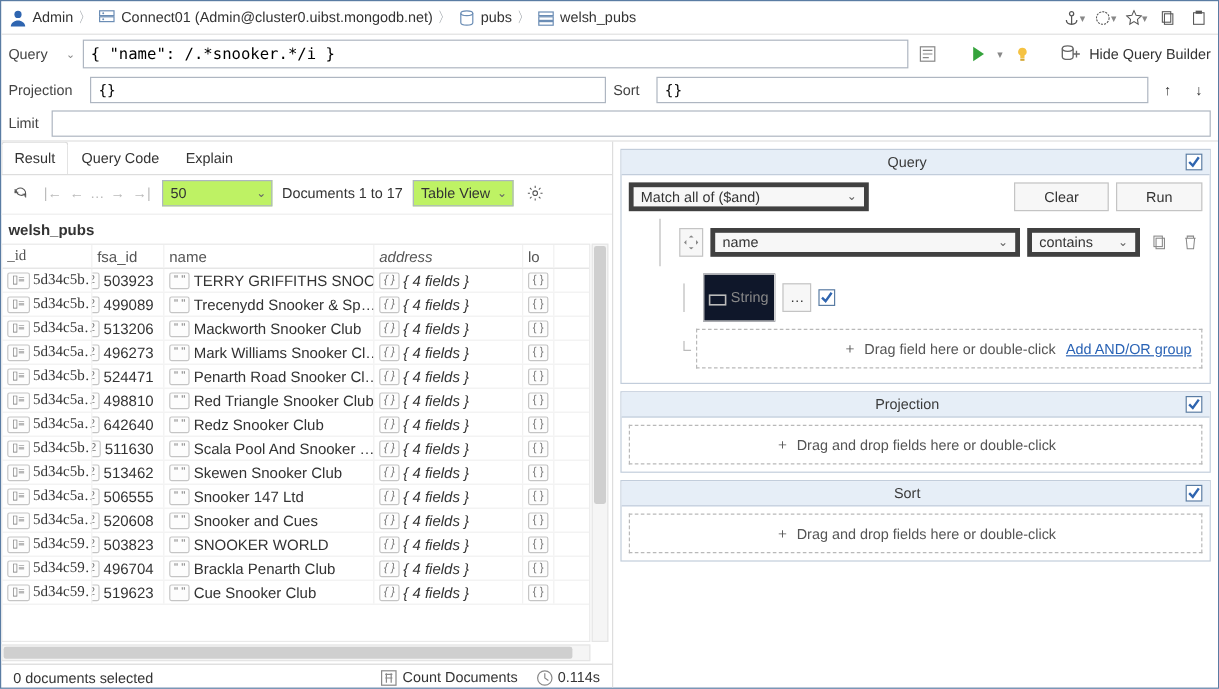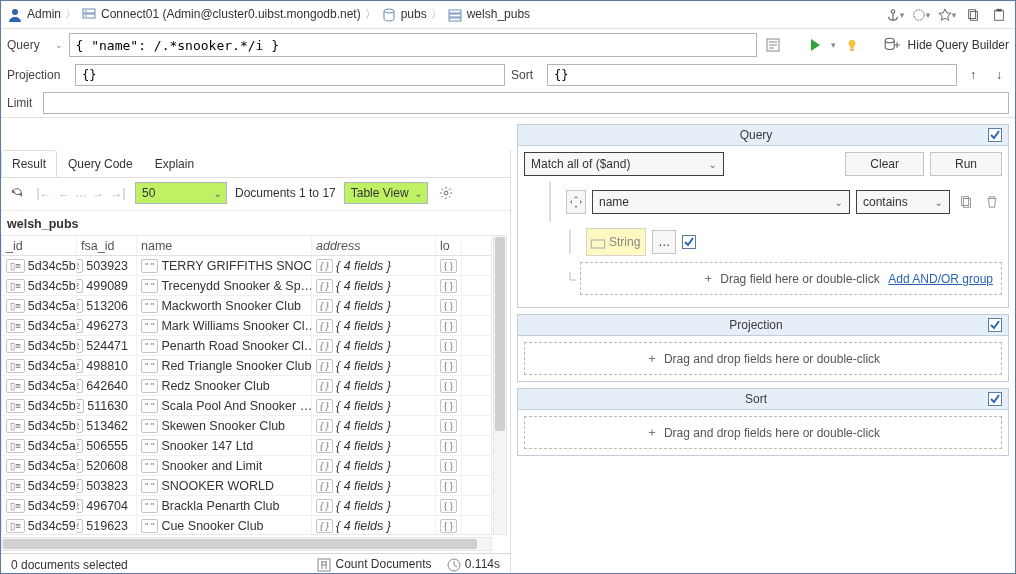--- a/index.html
+++ b/index.html
@@ -14,66 +14,66 @@
   .icon-btn { width:20px; height:20px; display:inline-flex; align-items:center; justify-content:center; cursor:default; }
   .icon-btn.small{width:18px;height:18px;}
   .query-bar { display:flex; align-items:center; height:32px; padding:3px 6px; gap:6px; }
   .query-bar .txtinput { flex:1; height:24px; border:1px solid #aeb6c1; padding:0 6px; font-family: Consolas, monospace; font-size:13px;}
   .row2 { display:flex; align-items:center; height:28px; padding:0px 6px; gap:6px; }
   .row2 input { height:22px; border:1px solid #aeb6c1; padding:0 6px; font-size:12px;}
   .label { width:62px; color:#444; }
   .row2 .half { display:flex; align-items:center; gap:6px; flex:1; }
   .row2 .half input { flex:1; }
   .main { display:flex; height:calc(574px - 28px - 32px - 28px - 28px); border-top:1px solid #e0e0e0; }
-  .left { width:510px; border-right:1px solid #ddd; display:flex; flex-direction:column;margin-top:32px; }
+  .left { width:510px; border-right:1px solid #ddd; display:flex; flex-direction:column; }
   .right { flex:1; padding:6px; display:flex; flex-direction:column; gap:6px; overflow:auto;}
   .tabs { display:flex; border-bottom:1px solid #ddd; height:28px; }
   .tab { padding:6px 10px; border:1px solid transparent; border-bottom:none; cursor:default;}
   .tab.active { border-color:#ddd; background:#fff; border-top-left-radius:3px; border-top-right-radius:3px;}
   .leftbar { display:flex; align-items:center; gap:8px; padding:4px 6px 6px; border-bottom:1px solid #eee; }
   .nav-arrows { display:flex; align-items:center; gap:2px; }
   .paginput { width:92px; height:22px; border:1px solid #aeb6c1; padding:0 4px; }
   .select { height:22px; border:1px solid #aeb6c1; background:#bef264; padding:0 18px 0 6px; position:relative; display:inline-flex; align-items:center; }
   .select .caret { position:absolute; right:4px; font-size:10px; color:#666;}
   .docstatus { font-size:12px; }
   .table-wrap { position:relative; flex:1; overflow:hidden; font-size:12.5px; }
   .table-title { font-weight:700; padding:6px 6px 4px; }
   .grid { position:absolute; top:24px; bottom:18px; left:0; right:18px; overflow:hidden; border:1px solid #e9e9e9;}
   .grid-header, .grid-row { display:flex; align-items:center; height:20px; }
   .grid-header { background:#fff; border-bottom:1px solid #e0e0e0; font-weight:400; color:#555;}
   .grid-row { border-bottom:1px solid #f1f1f1; }
   .cell { padding:0 4px; overflow:hidden; white-space:nowrap; text-overflow:ellipsis; display:flex; align-items:center; gap:3px; height:100%; border-right:1px solid #f1f1f1;}
-  .c-id{width:75px;} .c-fsa{width:60px;} .c-name{width:175px;} .c-addr{width:124px;font-style:italic;} .c-lo{width:26px;}
+  .c-id{width:75px;font-family:Liberation Serif, serif;} .c-fsa{width:60px;} .c-name{width:175px;} .c-addr{width:124px;font-style:italic;} .c-lo{width:26px;}
   .vscroll { position:absolute; right:3px; top:24px; bottom:18px; width:14px; background:#f5f5f5; border:1px solid #e5e5e5;}
   .vscroll .thumb{ position:absolute; left:1px; right:1px; top:1px; height:65%; background:#cfcfcf; border-radius:2px;}
   .hscroll { position:absolute; bottom:2px; left:0; right:18px; height:14px; background:#f5f5f5; border:1px solid #e5e5e5;}
   .hscroll .thumb{ position:absolute; top:1px; bottom:1px; left:1px; width:97%; background:#cfcfcf; border-radius:2px;}
   .tri{font-size:9px;color:#888;}
   .statusbar{ height:22px; border-top:1px solid #d9d9d9; display:flex; align-items:center; padding:0 10px; gap:14px; font-size:12px;}
   .statusbar .spacer{flex:1;}
   .panel { border:1px solid #c2cddb; }
   .panel-head { background:#e6eef7; border-bottom:1px solid #c2cddb; padding:3px 6px; display:flex; align-items:center; }
   .panel-head .title { flex:1; text-align:center; color:#3a3a3a; }
   .checkbox { width:14px; height:14px; border:1px solid #5a7ca3; background:#fff; display:inline-flex; align-items:center; justify-content:center; }
   .checkbox svg{width:12px;height:12px;}
   .panel-body{ padding:6px; }
-  .qb-select{ height:24px; border:1px solid #404040; background:#f7f7f7; display:inline-flex; align-items:center; padding:0 22px 0 6px; position:relative;}
+  .qb-select{ height:24px; border:4px solid #404040; background:#f7f7f7; display:inline-flex; align-items:center; padding:0 22px 0 6px; position:relative;}
   .qb-select .caret{ position:absolute; right:6px; font-size:10px; color:#666;}
   .qb-row{ display:flex; align-items:center; gap:6px; margin-bottom:6px;}
   .qb-btn{ height:24px; border:1px solid #c4c4c4; background:#f7f7f7; padding:0 24px; display:inline-flex; align-items:center; cursor:default;}
   .qb-field{ flex:1; height:24px; border:1px solid #aeb6c1; padding:0 6px; background:#fff;}
   .dropzone{ border:1px dashed #b9b9b9; text-align:center; color:#555; padding:7px 4px; display:flex; justify-content:center; align-items:center; gap:6px;}
   .link{ color:#2a63b5; text-decoration:underline; }
   .badge{ border:1px solid #c5c5c5; padding:0 3px; font-size:9.5px; color:#777; border-radius:2px; background:#fdfdfd; line-height:12px;}
   .move-handle{width:20px;height:24px;border:1px solid #c4c4c4;background:#f7f7f7;display:flex;align-items:center;justify-content:center;}
   .tree-connect{ width:20px; display:flex; justify-content:center;}
   .cb-tick path{ stroke:#2f65b0; stroke-width:2; fill:none;}
   .mono{font-family:Consolas,monospace;}
   .rownum{ text-align:right; justify-content:flex-end; padding-right:8px;}
-  .type-pill{ display:inline-flex; align-items:center; gap:3px; border:1px solid #d4d4d4; background:#fef9c3; padding:0 5px 0 3px; height:28px; color:#888;}
+  .type-pill{ display:inline-flex; align-items:center; gap:3px; border:1px solid #d4d4d4; background:#0f172a; padding:0 5px 0 3px; height:40px; color:#888;}
   .faded{color:#bbb;}
 </style>
 </head>
 <body>
 
 <div class="toolbar">
   <div class="breadcrumb">
     <span class="seg">
       <span class="svg-icon">
         <svg viewBox="0 0 16 16">
@@ -468,21 +468,21 @@
               <div class="cell c-id">
                 <span class="badge">▯≡</span>
                 <span>5d34c5a…</span>
               </div>
               <div class="cell c-fsa rownum">
                 <span class="badge">132</span>
                 <span>520608</span>
               </div>
               <div class="cell c-name">
                 <span class="badge">" "</span>
-                <span>Snooker and Limit</span>
+                <span>Snooker and Cues</span>
               </div>
               <div class="cell c-addr">
                 <span class="badge">{ }</span>
                 <span>{ 4 fields }</span>
               </div>
               <div class="cell c-lo">
                 <span class="badge">{ }</span>
               </div>
             </div>
             <div class="grid-row">

